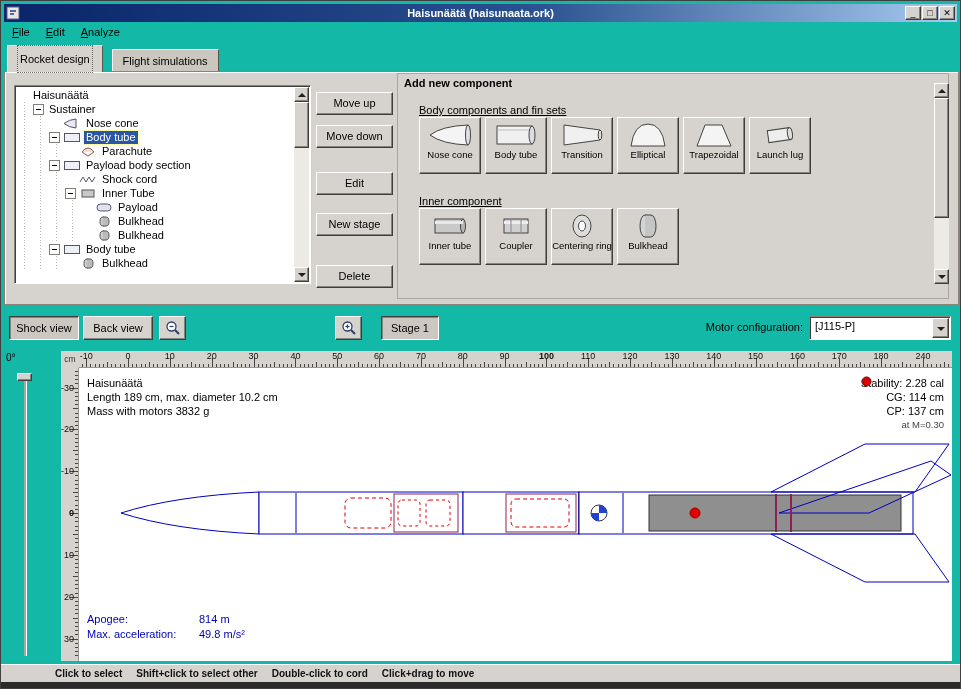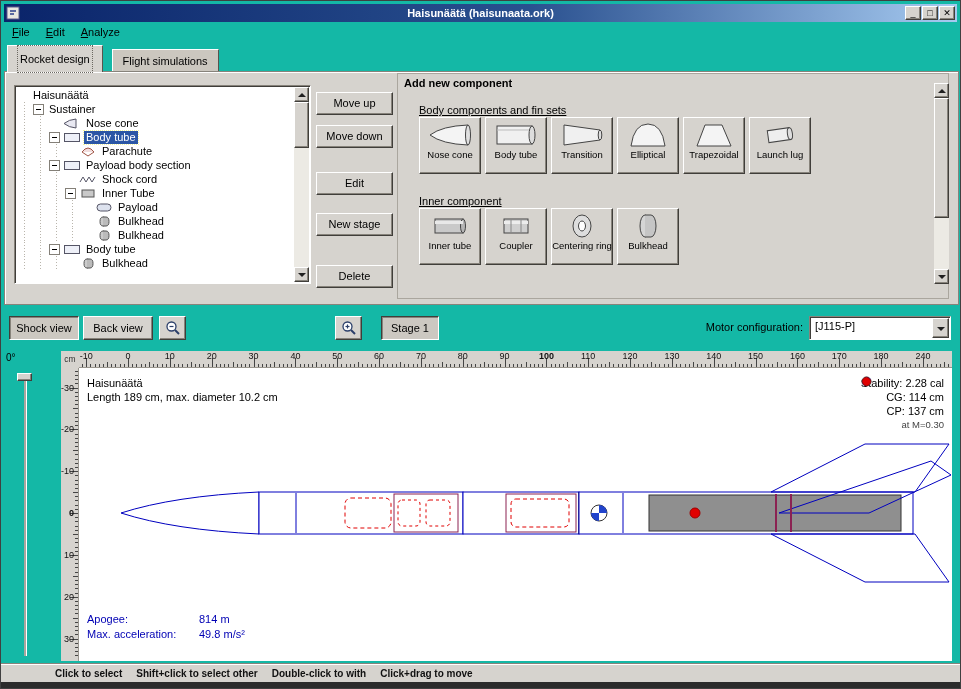--- a/index.html
+++ b/index.html
@@ -798,20 +798,21 @@
         <path d="M0,0 L8,0 A8,8 0 0 0 0,-8 Z" fill="#2244cc"></path>
         <path d="M0,0 L-8,0 A8,8 0 0 0 0,8 Z" fill="#2244cc"></path>
       </g>
 
       <circle cx="616" cy="145" r="5" fill="#e00000" stroke="#a00000"></circle>
     </svg>
 
     <div class="rocket-info">
       <div>Haisunäätä</div>
       <div>Length 189 cm, max. diameter 10.2 cm</div>
+      <div>Mass with motors 3832 g</div>
     </div>
 
     <div class="stab-block">
       <div>Stability: 2.28 cal</div>
       <div>
         <span class="mini-icon">
           <svg viewBox="0 0 12 12" width="11" height="11">
               <circle cx="6" cy="6" r="5" fill="#fff" stroke="#333"></circle>
               <path d="M6,6 L11,6 A5,5 0 0 0 6,1 Z" fill="#2244cc"></path>
               <path d="M6,6 L1,6 A5,5 0 0 0 6,11 Z" fill="#2244cc"></path>
@@ -836,17 +837,17 @@
         <div class="flight-row">
           <span class="lab">Max. acceleration:</span>
           <span class="val">49.8 m/s²</span>
         </div>
       </div>
   </div>
 
   <div class="statusbar" id="statusbar">
       <span class="hint">Click to select</span>
       <span class="hint">Shift+click to select other</span>
-      <span class="hint">Double-click to with</span>
+      <span class="hint">Double-click to cord</span>
       <span class="hint">Click+drag to move</span>
     </div>
   <div class="bottom-strip"></div>
 </div>
 
 </body></html>

